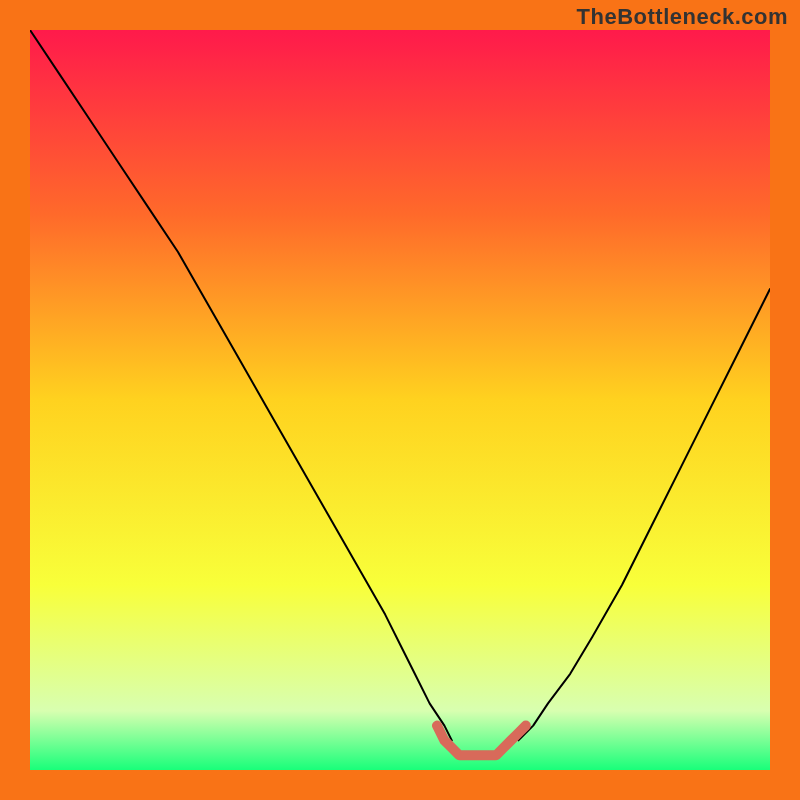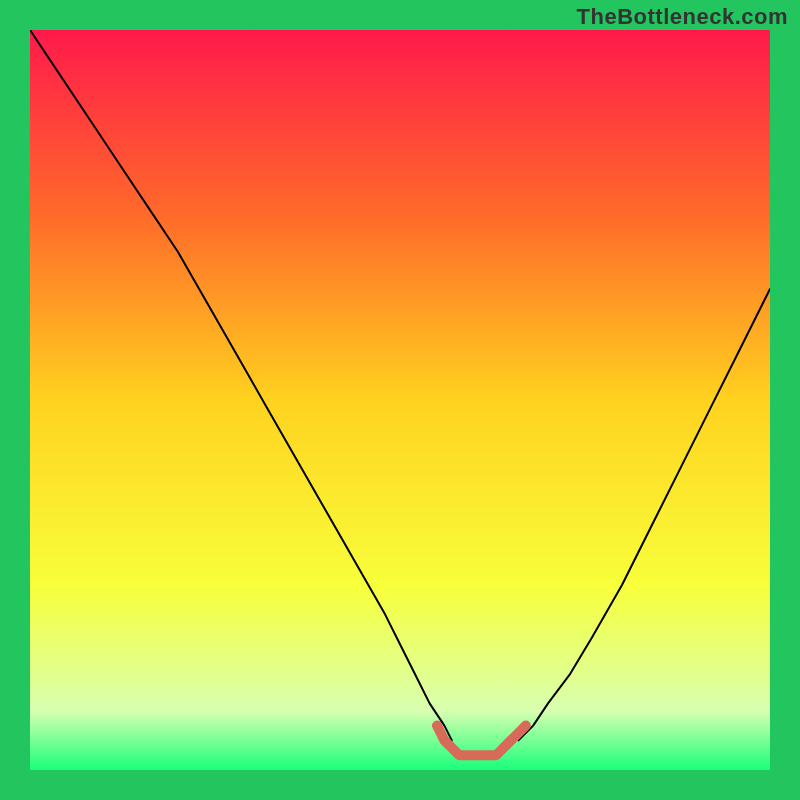--- a/index.html
+++ b/index.html
@@ -8,21 +8,21 @@
     width: 800px;
     height: 800px;
     background: #000;
     font-family: Arial, Helvetica, sans-serif;
     overflow: hidden;
   }
   .frame {
     position: relative;
     width: 800px;
     height: 800px;
-    background: #22c55e;
+    background: #f97316;
   }
   .watermark {
     position: absolute;
     top: 4px;
     right: 12px;
     color: #333;
     font-size: 22px;
     font-weight: 600;
     letter-spacing: 0.5px;
     z-index: 5;

